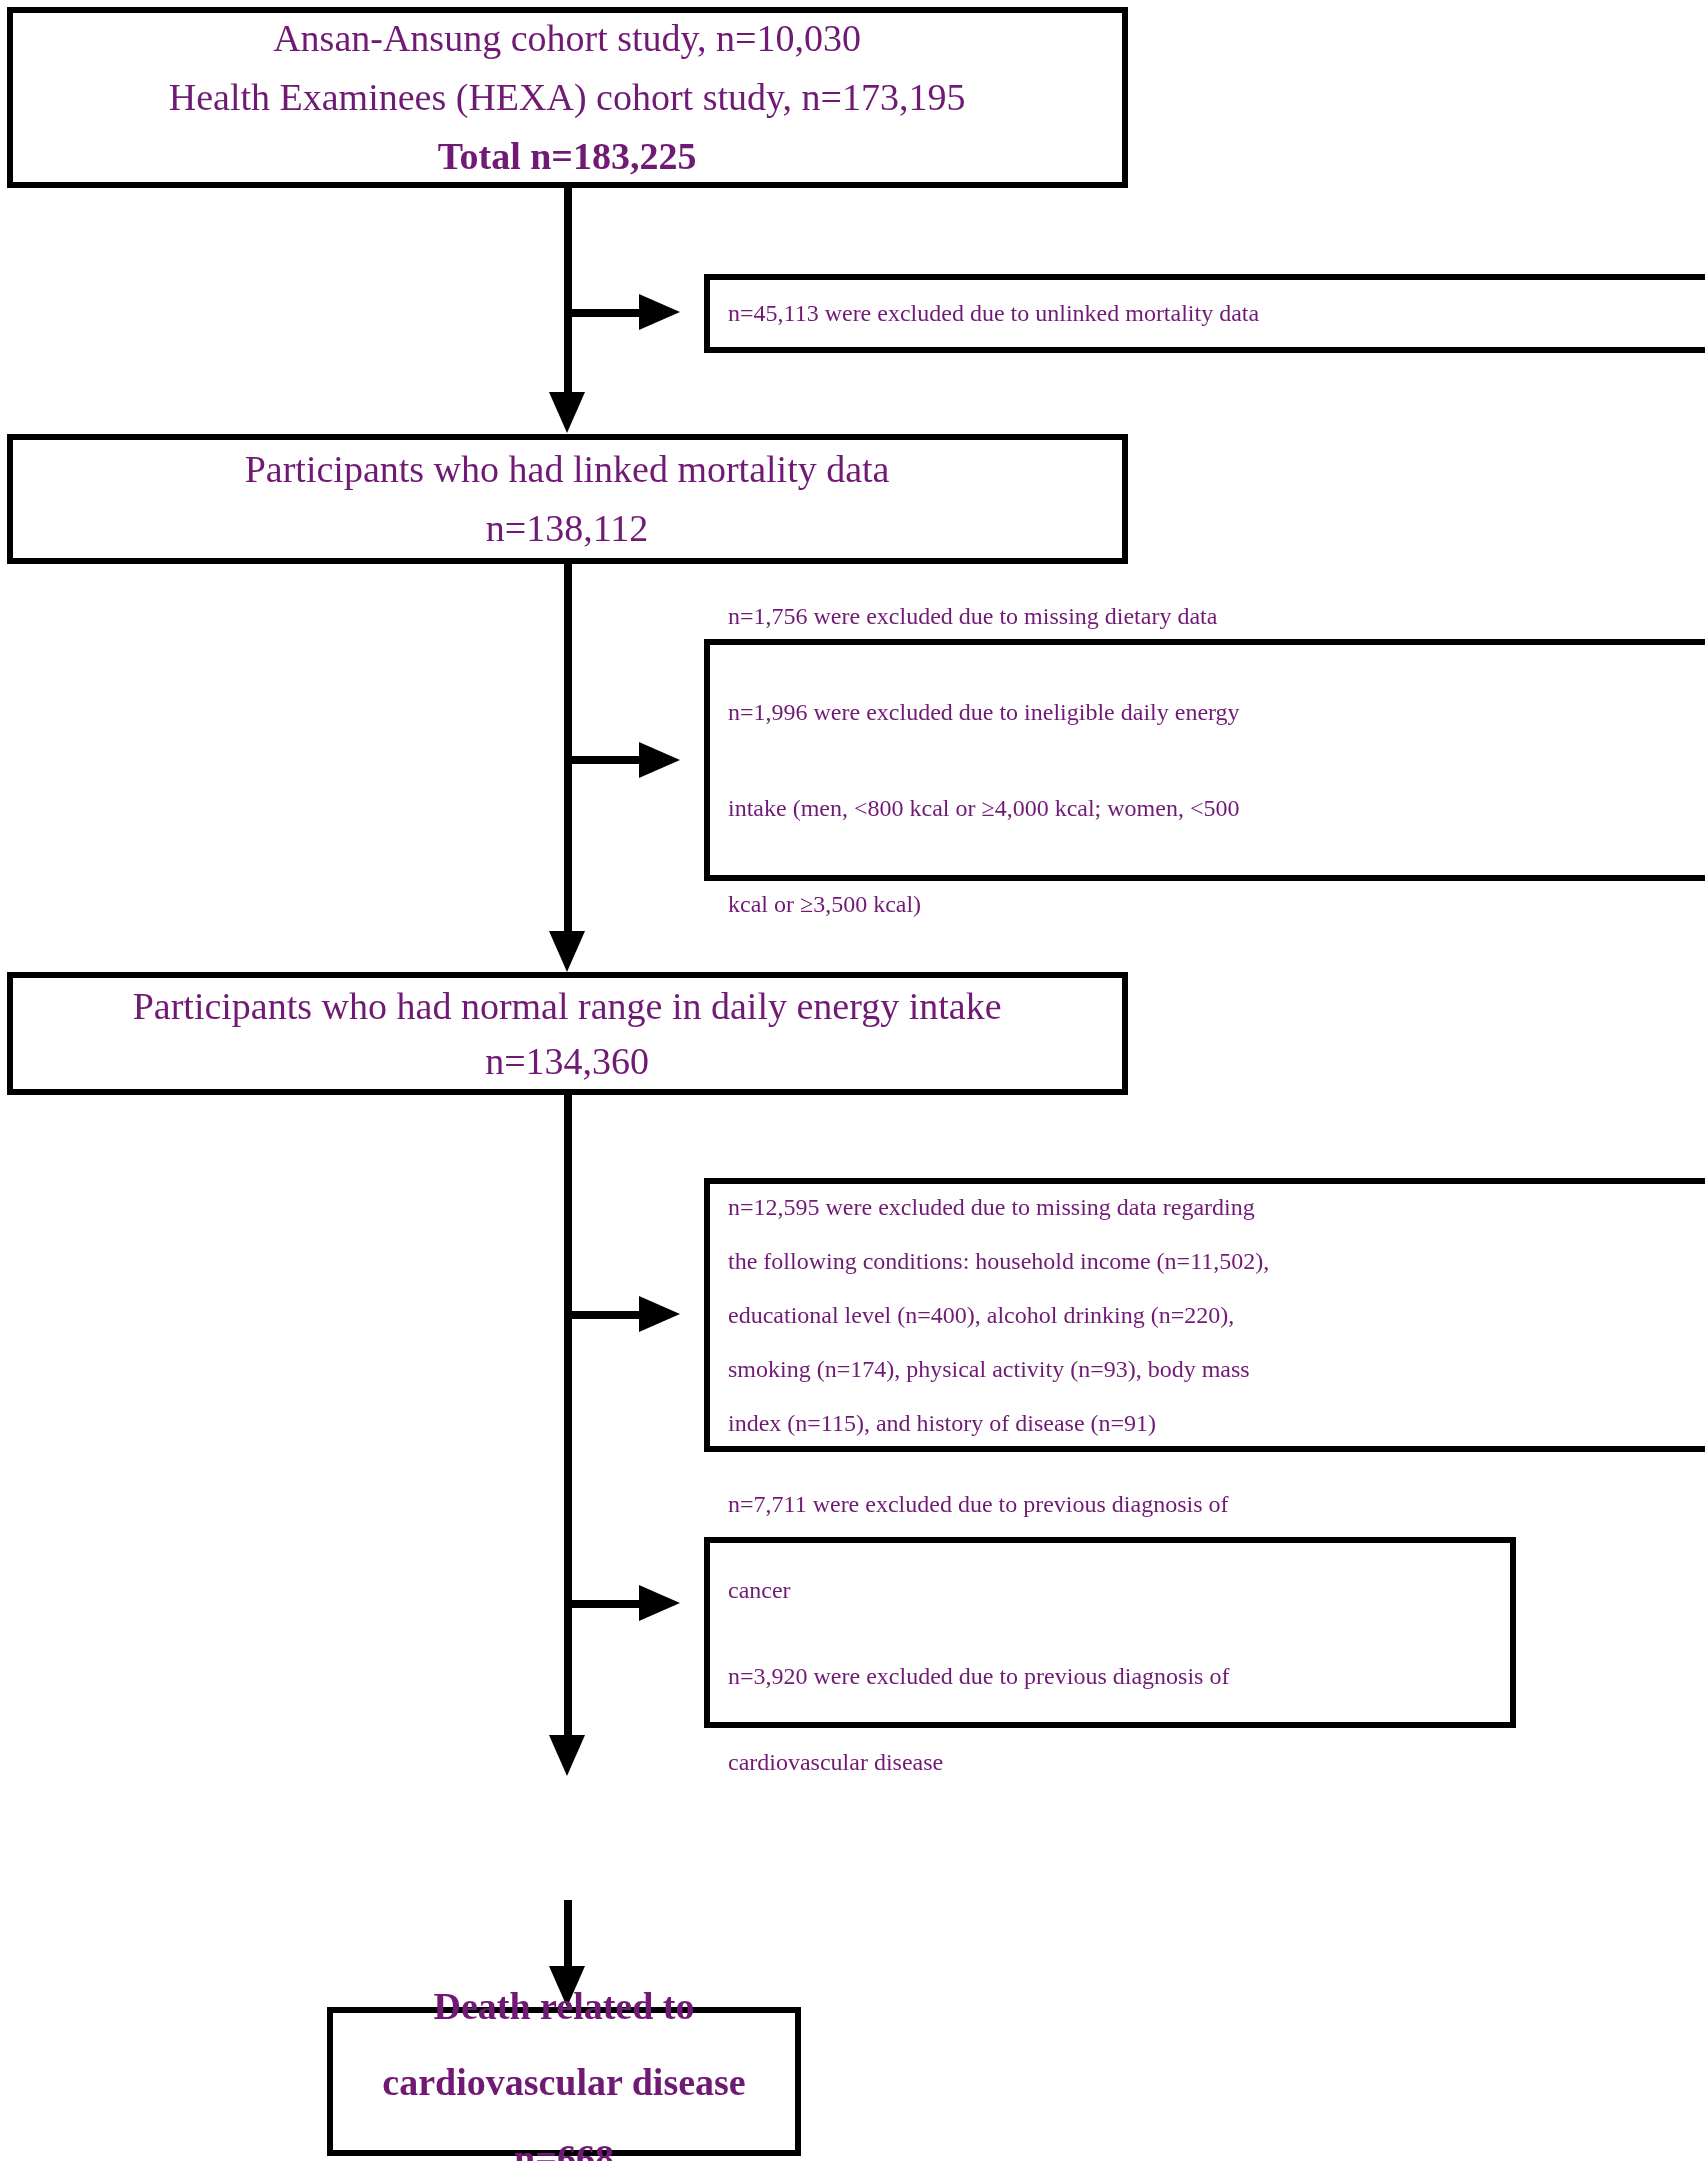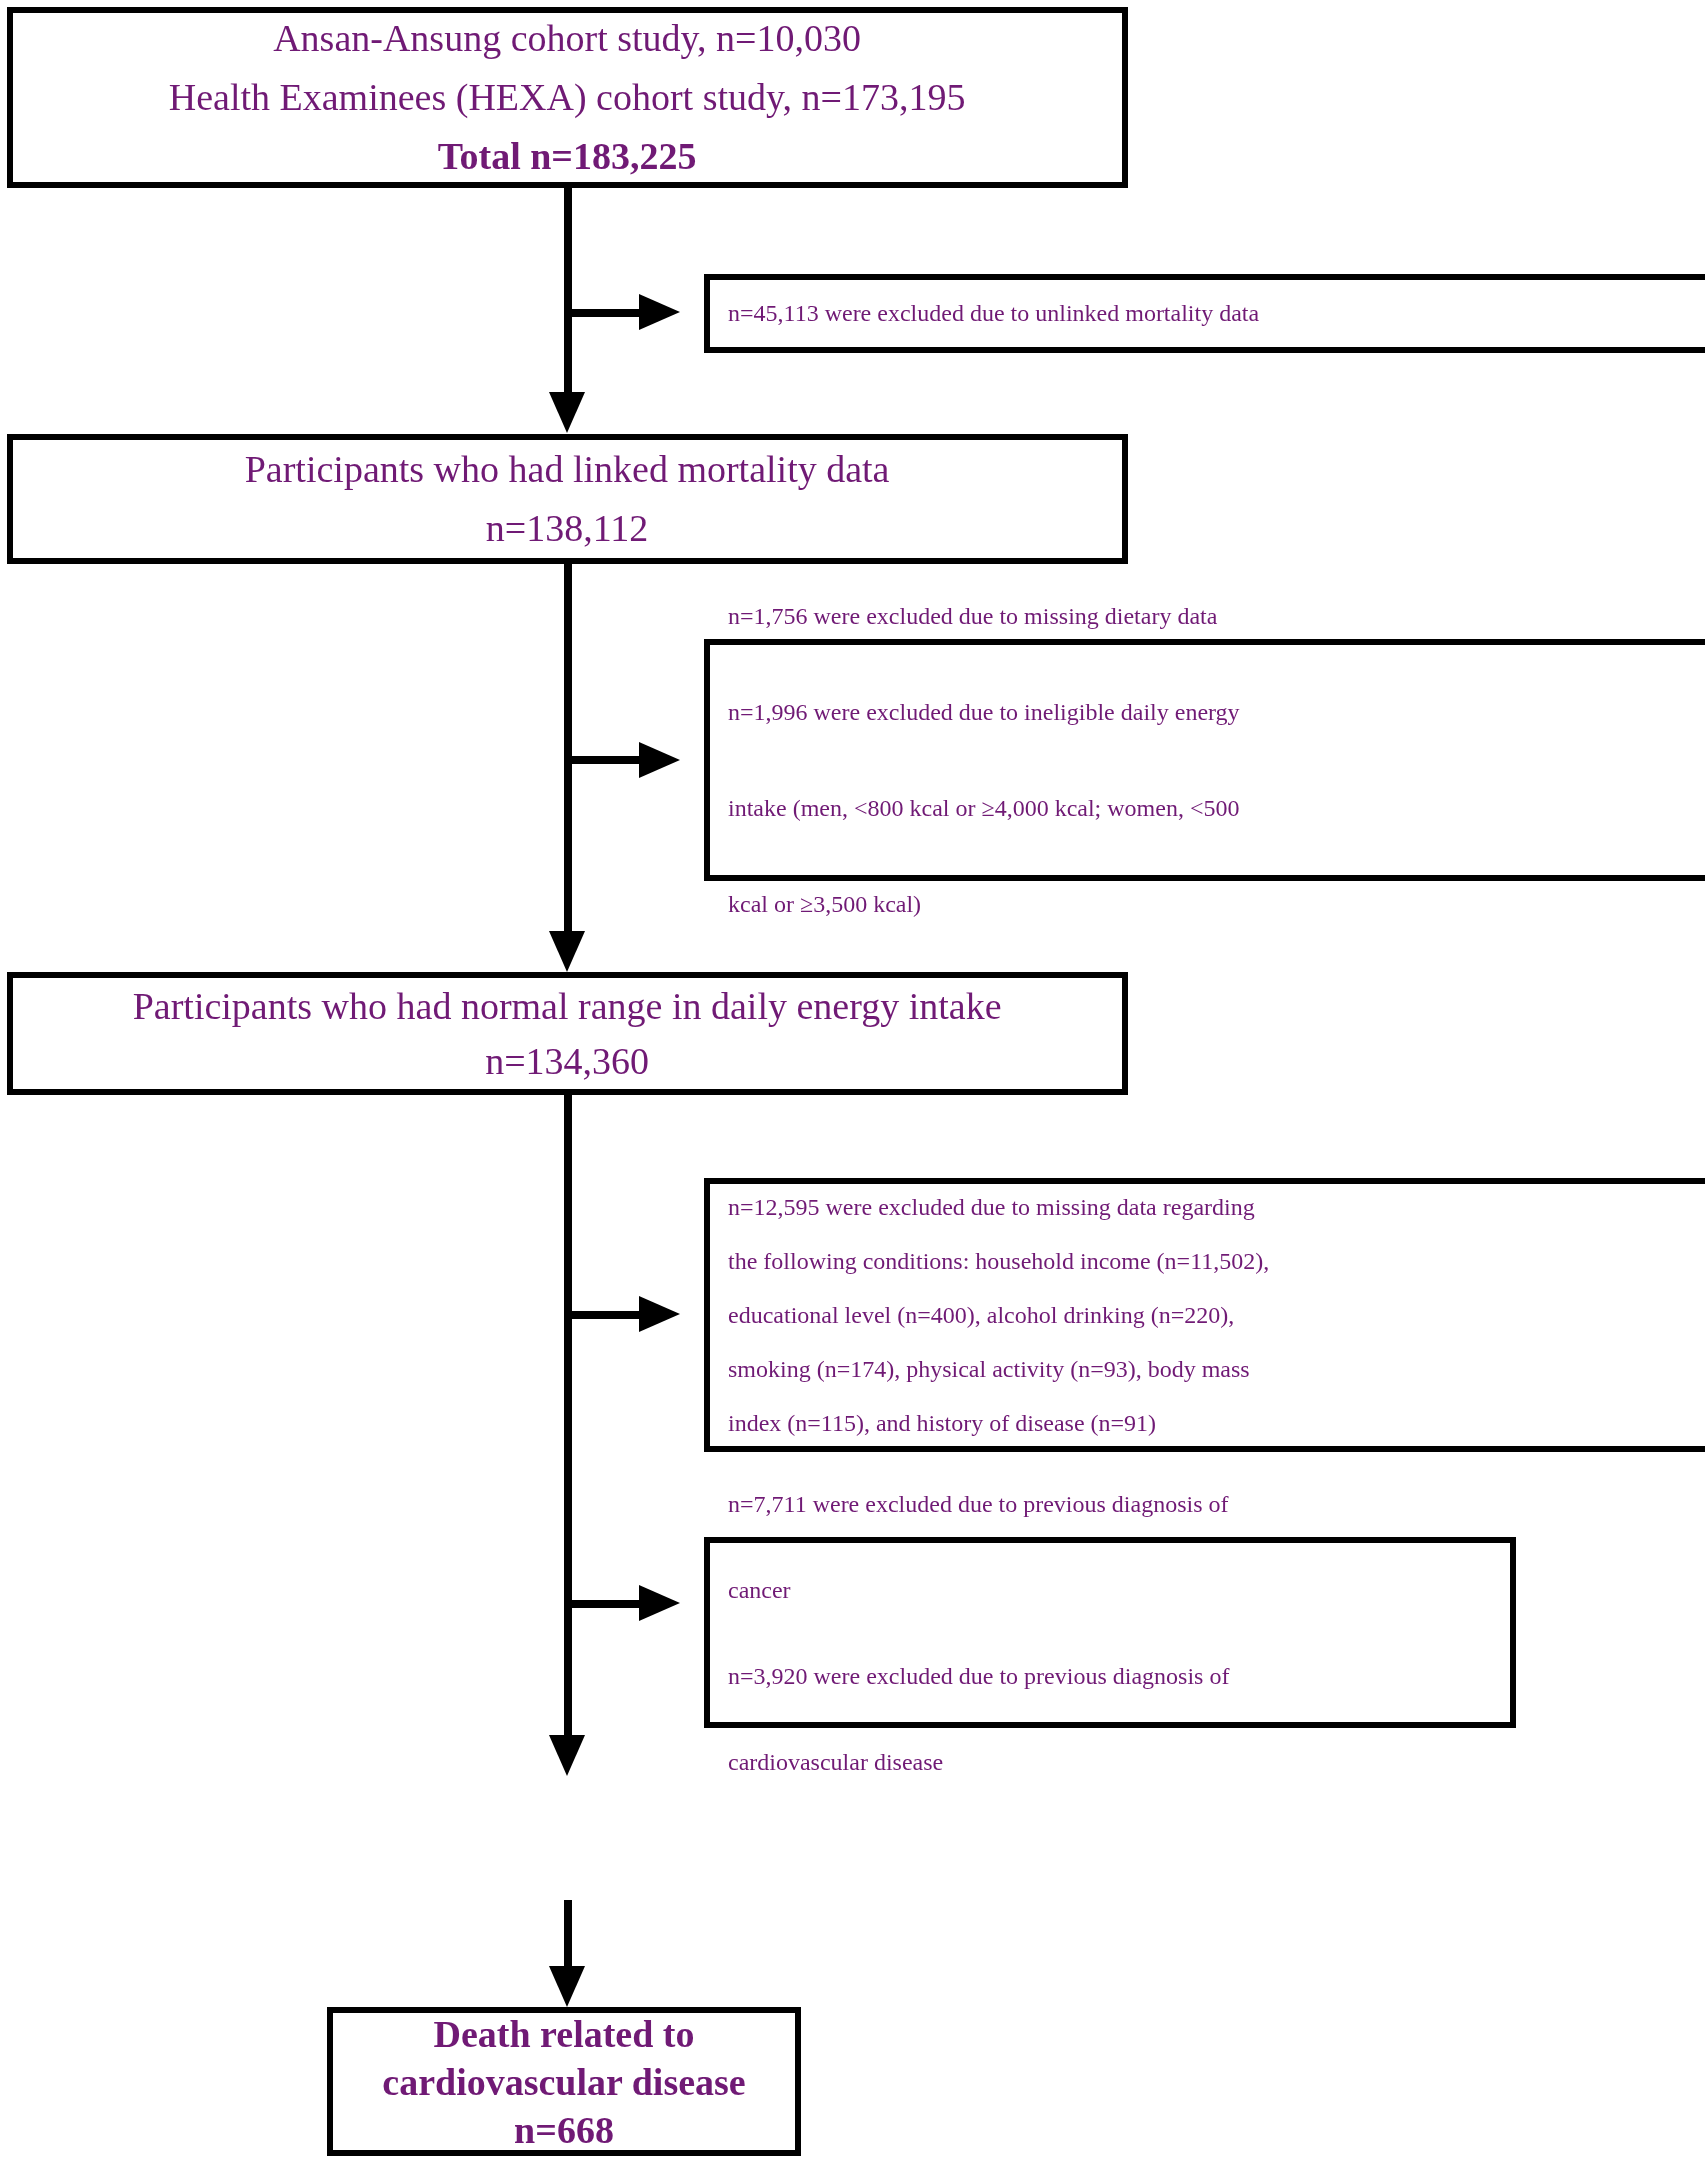--- a/index.html
+++ b/index.html
@@ -42,21 +42,21 @@
     padding-right: 8.3px;
     margin-left: 24px;
   }
   .bold { font-weight: bold; }
 
   
   .node-cohort   { left: 6.6px;   top: 6.6px;    width: 1121px; height: 181px; }
   .node-linked   { left: 6.6px;   top: 434px;  width: 1121px; height: 130px; }
   .node-energy   { left: 6.6px;   top: 972px; width: 1121px; height: 123px; line-height: 55px; }
   .node-included { left: 6.6px;   top: 1777px; width: 1121px; height: 127px; }
-  .node-death    { left: 327px; top: 2007px; width: 474px;  height: 149px; font-size: 38px; line-height: 48px; }
+  .node-death    { left: 327px; top: 2007px; width: 474px;  height: 149px; font-size: 38px; line-height: 48px; gap: 28px; }
 
   
   .excl-unlinked { left: 680px; top: 274px;  width: 1020px; height: 79px;  }
   .excl-dietary  { left: 680px; top: 639px;  width: 1020px; height: 242px; line-height: 60px; gap: 36px; }
   .excl-missing  { left: 680px; top: 1178px; width: 1020px; height: 274px; line-height: 54px; }
   .excl-disease  { left: 680px; top: 1537px; width: 812px; height: 191px; line-height: 46px; gap: 40px; }
 
   
   .vline {
     position: absolute;

